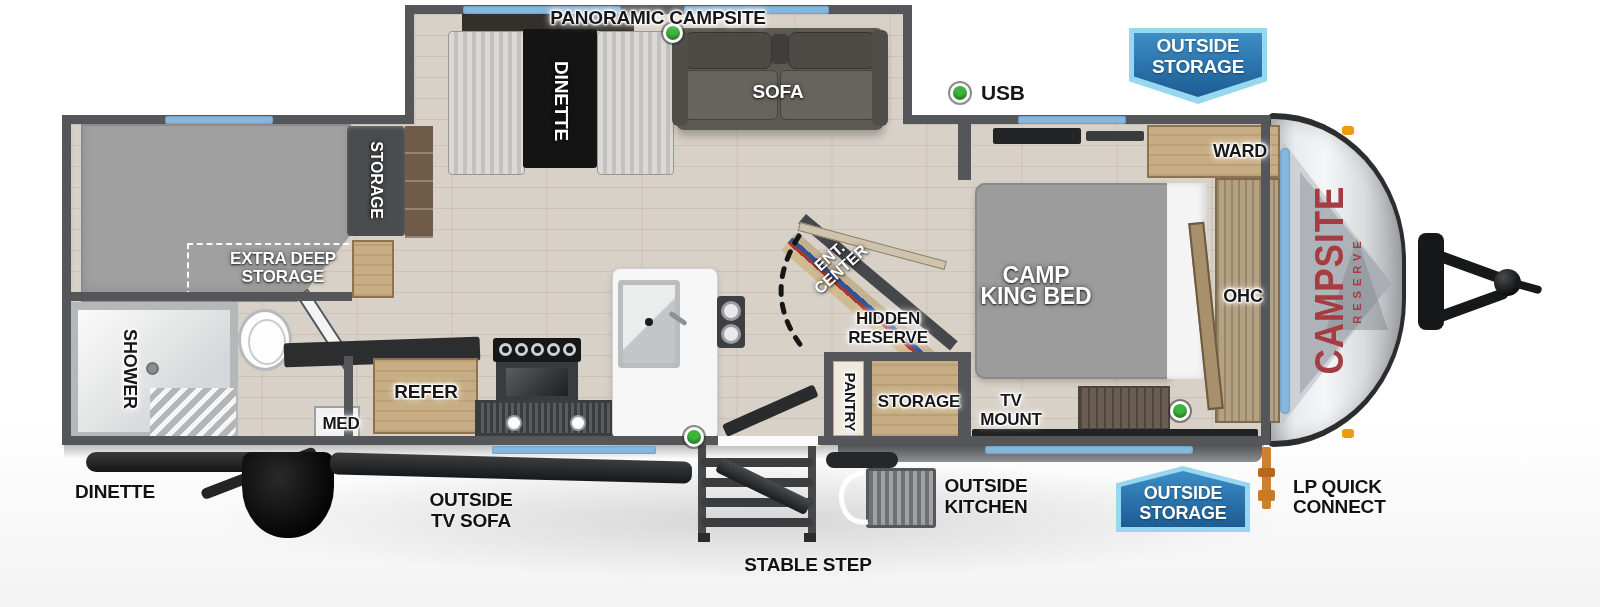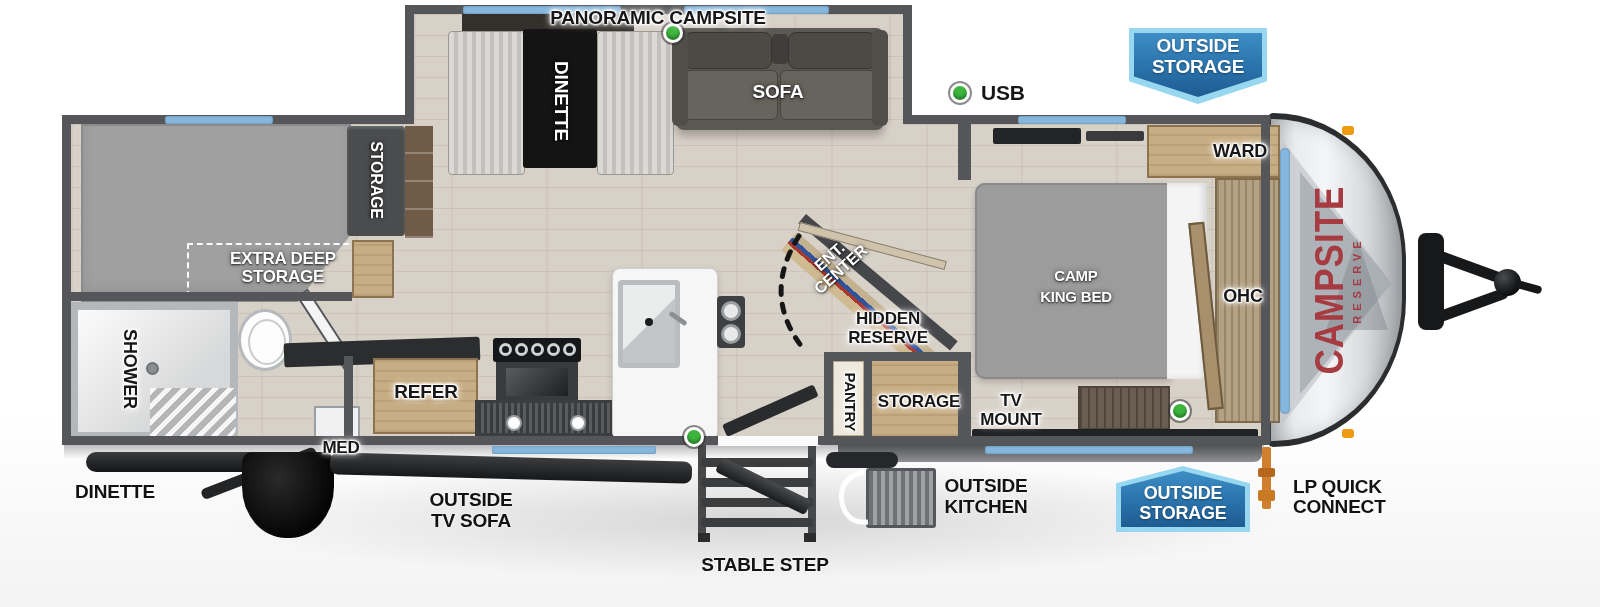--- a/index.html
+++ b/index.html
@@ -221,48 +221,48 @@
   <div class="lb" style="left:658px;top:18px;font-size:19px;">PANORAMIC CAMPSITE</div>
   <div class="lb" style="left:981px;top:93px;transform:translate(0,-50%);font-size:21px;">USB</div>
   <div class="lw" style="left:778px;top:92px;font-size:19px;">SOFA</div>
   <div class="lw v90" style="left:561px;top:101px;font-size:19px;">DINETTE</div>
   <div class="lw two" style="left:283px;top:268px;font-size:17px;line-height:18px;">
     <div>EXTRA DEEP</div>
     <div>STORAGE</div>
   </div>
   <div class="lw v90" style="left:376px;top:180px;font-size:16px;">STORAGE</div>
   <div class="lb v90" style="left:129px;top:369px;font-size:18px;">SHOWER</div>
-  <div class="lb" style="left:341px;top:424px;font-size:17px;margin-top:24px;">MED</div>
+  <div class="lb" style="left:341px;top:424px;font-size:17px;">MED</div>
   <div class="lb" style="left:426px;top:392px;font-size:19px;">REFER</div>
   <div class="lw two" style="left:835px;top:263px;font-size:16px;line-height:17px;transform:translate(-50%,-50%) rotate(-42deg);">
     <div>ENT.</div>
     <div>CENTER</div>
   </div>
   <div class="lb two" style="left:888px;top:328px;font-size:17px;line-height:19px;">
     <div>HIDDEN</div>
     <div>RESERVE</div>
   </div>
   <div class="lb v90" style="left:850px;top:402px;font-size:15px;">PANTRY</div>
   <div class="lb" style="left:919px;top:402px;font-size:17px;">STORAGE</div>
-  <div class="lw two" style="left:1076px;top:286px;font-size:15px;line-height:21px;">
+  <div class="lw two" style="left:1036px;top:286px;font-size:23px;line-height:21px;">
     <div>CAMP</div>
     <div>KING BED</div>
   </div>
   <div class="lb" style="left:1240px;top:151px;font-size:18px;">WARD</div>
   <div class="lb" style="left:1243px;top:296px;font-size:18px;">OHC</div>
   <div class="lb two" style="left:1011px;top:410px;font-size:17px;line-height:19px;">
     <div>TV</div>
     <div>MOUNT</div>
   </div>
   <div class="lo" style="left:115px;top:492px;font-size:19px;">DINETTE</div>
   <div class="lo two" style="left:471px;top:510px;font-size:19px;line-height:21px;">
     <div>OUTSIDE</div>
     <div>TV SOFA</div>
   </div>
-  <div class="lo" style="left:765px;top:565px;font-size:19px;">STABLE STEP</div>
+  <div class="lo" style="left:808px;top:565px;font-size:19px;">STABLE STEP</div>
   <div class="lo two" style="left:986px;top:496px;font-size:19px;line-height:21px;">
     <div>OUTSIDE</div>
     <div>KITCHEN</div>
   </div>
   <div class="lo two" style="left:1293px;top:497px;font-size:19px;line-height:20px;transform:translate(0,-50%);text-align:left;">
     <div>LP QUICK</div>
     <div>CONNECT</div>
   </div>
 
 </div>

